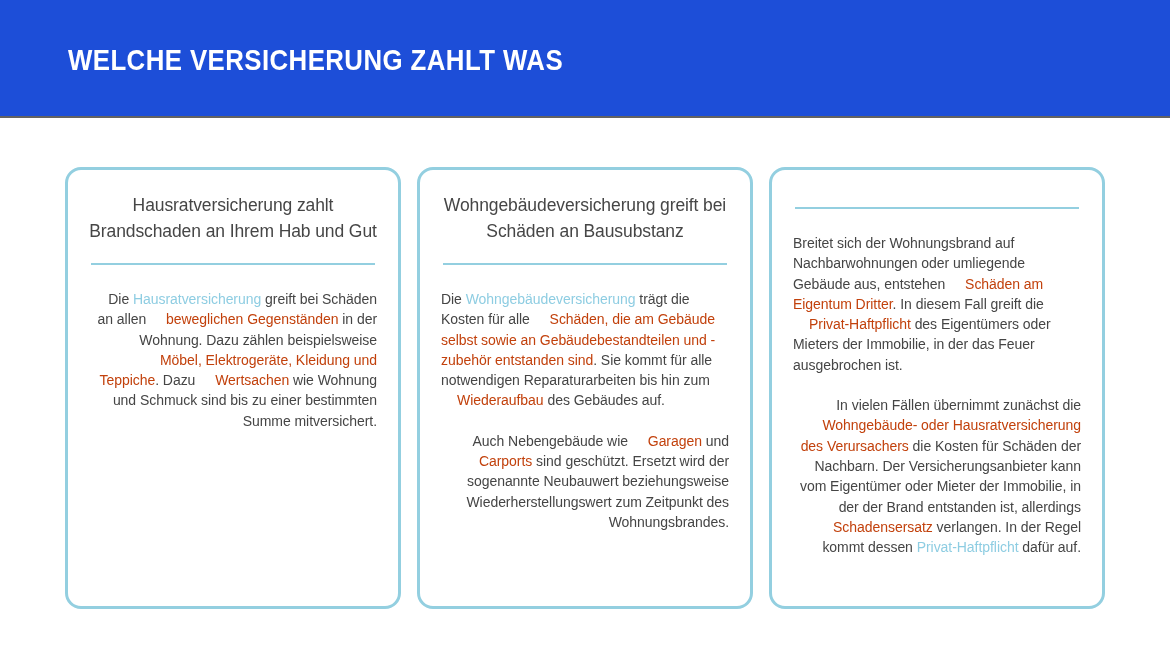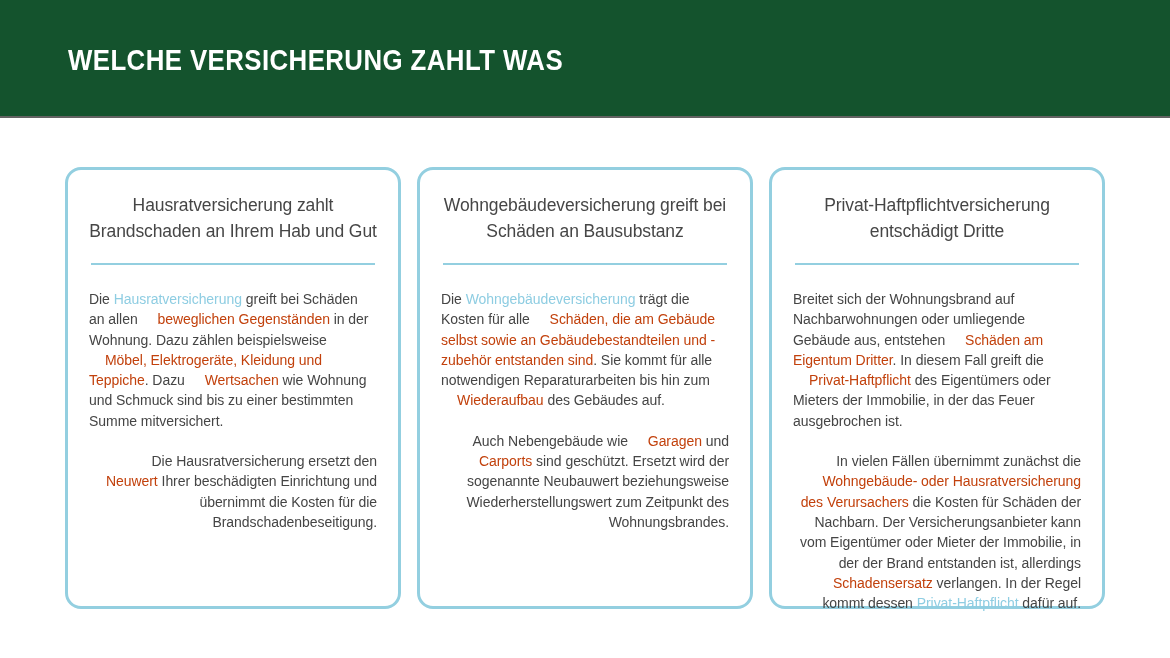--- a/index.html
+++ b/index.html
@@ -14,21 +14,21 @@
     overflow: hidden;
   }
 
   
   .header-bar {
     position: absolute;
     left: 0;
     top: 0;
     width: 1170px;
     height: 118px;
-    background: #14532d;
+    background: #1d4ed8;
     border-bottom: 2px solid #636262;
     box-sizing: border-box;
   }
   .header-title {
     position: absolute;
     left: 68px;
     top: 44px;
     color: #ffffff;
     font-family: "Liberation Sans Narrow", "Liberation Sans", "DejaVu Sans Condensed", sans-serif;
     font-size: 30px;
@@ -118,35 +118,33 @@
   <div class="header-title">WELCHE VERSICHERUNG ZAHLT WAS</div>
 </div>
 
 <div class="cards-row">
 
   <div class="card">
     <h2 class="card-title">Hausratversicherung zahlt Brandschaden an Ihrem Hab und Gut</h2>
     <div class="card-divider"></div>
     <div class="card-body">
         <p><span>Die </span><span class="link">Hausratversicherung</span><span> greift bei Schäden an allen </span><b>beweglichen Gegenständen</b><span> in der Wohnung. Dazu zählen beispielsweise </span><b>Möbel, Elektrogeräte, Kleidung und Teppiche</b><span>. Dazu </span><b>Wertsachen</b><span> wie Wohnung und Schmuck sind bis zu einer bestimmten Summe mitversichert.</span></p>
-        <p><span>Die Hausratversicherung ersetzt den </span><b>Neuwert</b><span> Ihrer beschädigten Einrichtung und übernimmt die Kosten für die Brandschadenbeseitigung.</span></p>
       </div>
   </div>
 
   <div class="card">
     <h2 class="card-title">Wohngebäudeversicherung greift bei Schäden an Bausubstanz</h2>
     <div class="card-divider"></div>
     <div class="card-body">
         <p><span>Die </span><span class="link">Wohngebäudeversicherung</span><span> trägt die Kosten für alle </span><b>Schäden, die am Gebäude selbst sowie an Gebäudebestandteilen und -zubehör entstanden sind</b><span>. Sie kommt für alle notwendigen Reparaturarbeiten bis hin zum </span><b>Wiederaufbau</b><span> des Gebäudes auf.</span></p>
         <p><span>Auch Nebengebäude wie </span><b>Garagen</b><span> und </span><b>Carports</b><span> sind geschützt. Ersetzt wird der sogenannte Neubauwert beziehungsweise Wiederherstellungswert zum Zeitpunkt des Wohnungsbrandes.</span></p>
       </div>
   </div>
 
   <div class="card">
-    <h2 class="card-title">Privat-Haftpflichtversicherung entschädigt Dritte</h2>
     <div class="card-divider"></div>
     <div class="card-body">
         <p><span>Breitet sich der Wohnungsbrand auf Nachbarwohnungen oder umliegende Gebäude aus, entstehen </span><b>Schäden am Eigentum Dritter</b><span>. In diesem Fall greift die </span><b>Privat-Haftpflicht</b><span> des Eigentümers oder Mieters der Immobilie, in der das Feuer ausgebrochen ist.</span></p>
         <p><span>In vielen Fällen übernimmt zunächst die </span><b>Wohngebäude- oder Hausratversicherung des Verursachers</b><span> die Kosten für Schäden der Nachbarn. Der Versicherungsanbieter kann vom Eigentümer oder Mieter der Immobilie, in der der Brand entstanden ist, allerdings </span><b>Schadensersatz</b><span> verlangen. In der Regel kommt dessen </span><span class="link">Privat-Haftpflicht</span><span> dafür auf.</span></p>
       </div>
   </div>
 
 </div>
 
 </body></html>

